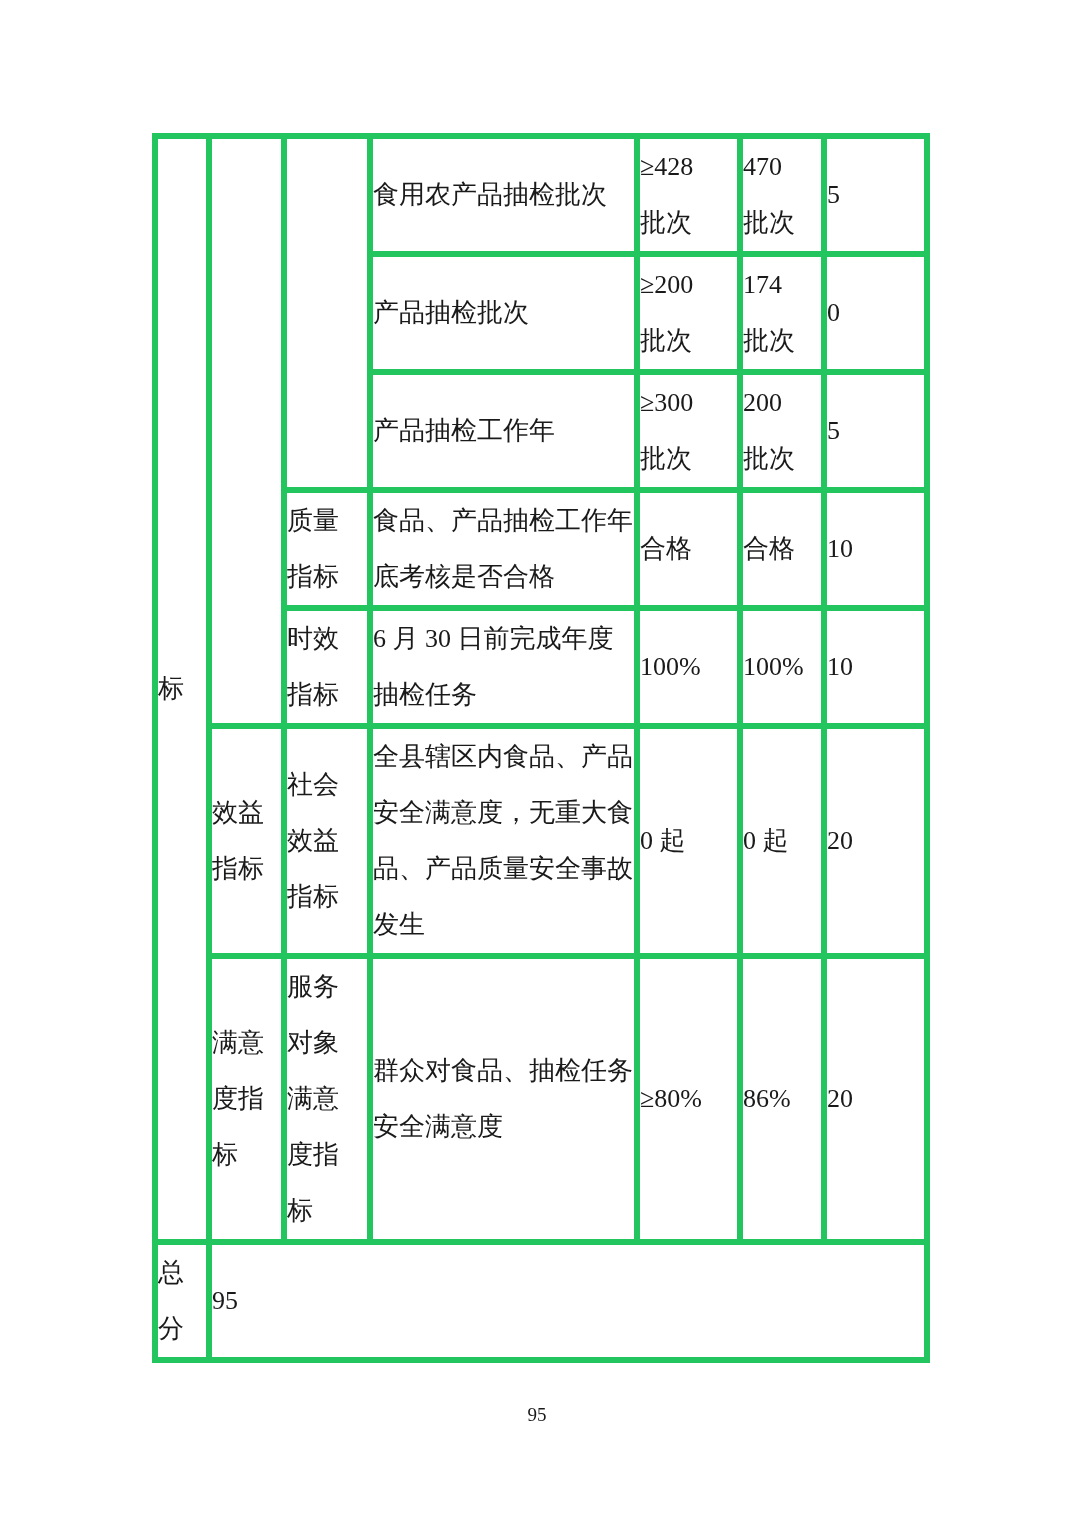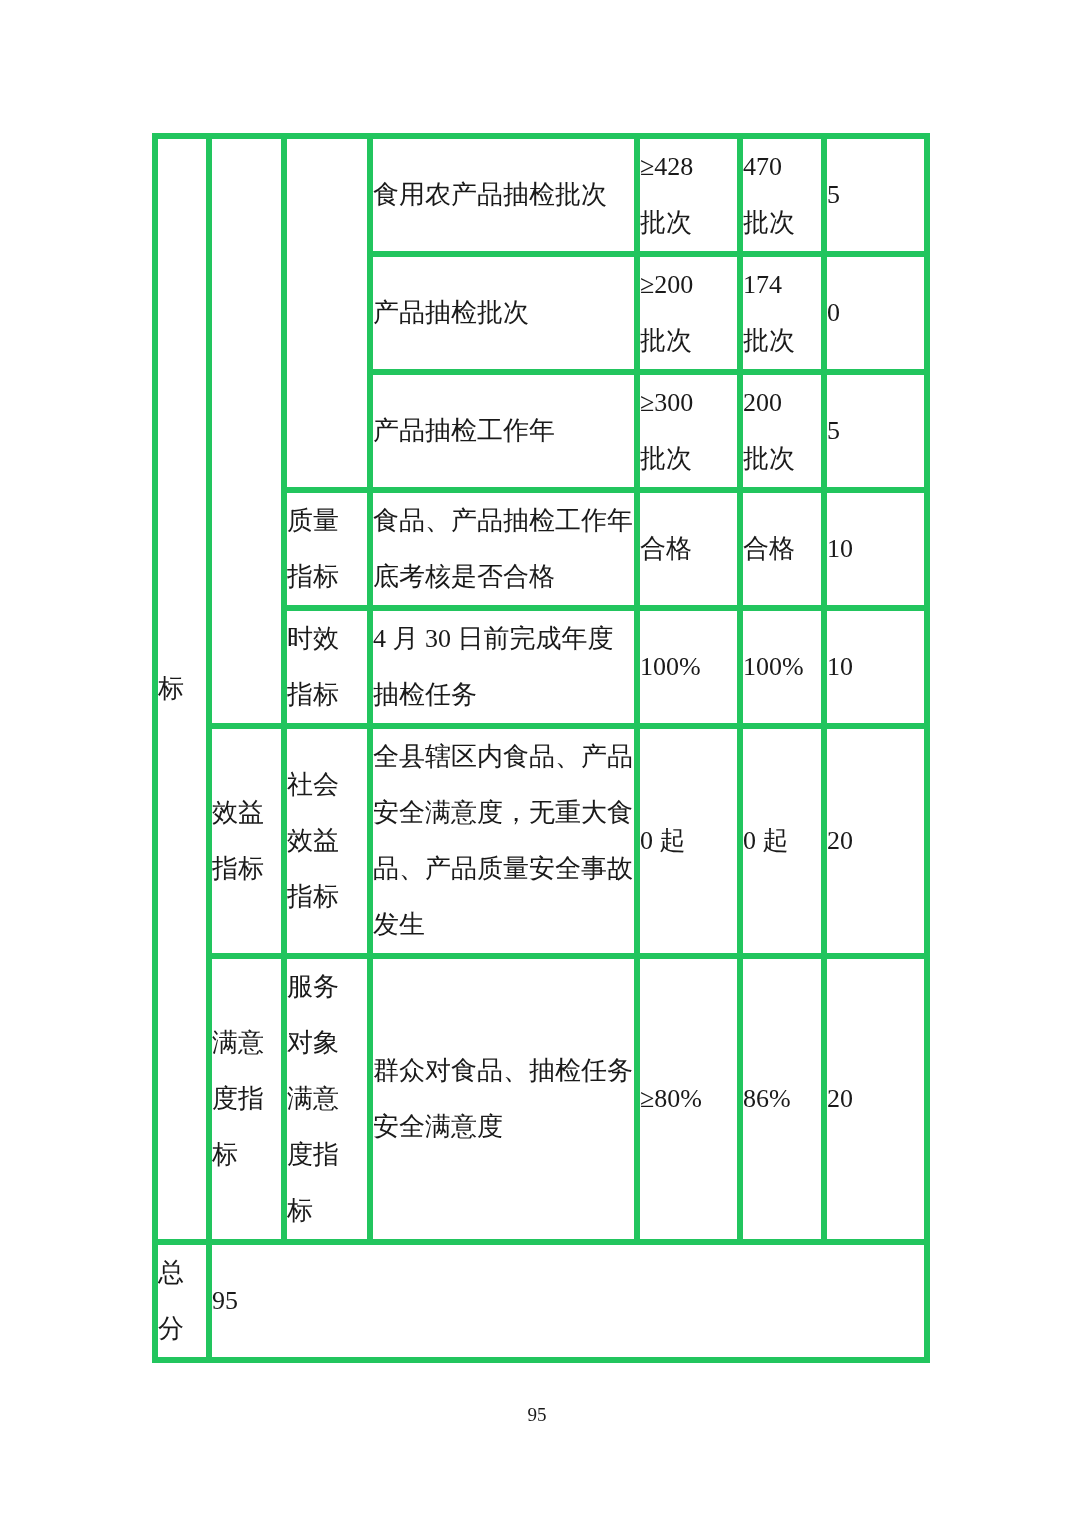--- a/index.html
+++ b/index.html
@@ -104,21 +104,21 @@
       <td>食品、产品抽检工作年
 底考核是否合格</td>
       <td>合格</td>
       <td>合格</td>
       <td>10</td>
     </tr>
 
     <tr style="height:115px">
       <td>时效
 指标</td>
-      <td>4 月 30 日前完成年度
+      <td>6 月 30 日前完成年度
 抽检任务</td>
       <td>100%</td>
       <td>100%</td>
       <td>10</td>
     </tr>
 
     <tr style="height:225px">
       <td>效益
 指标</td>
       <td>社会

